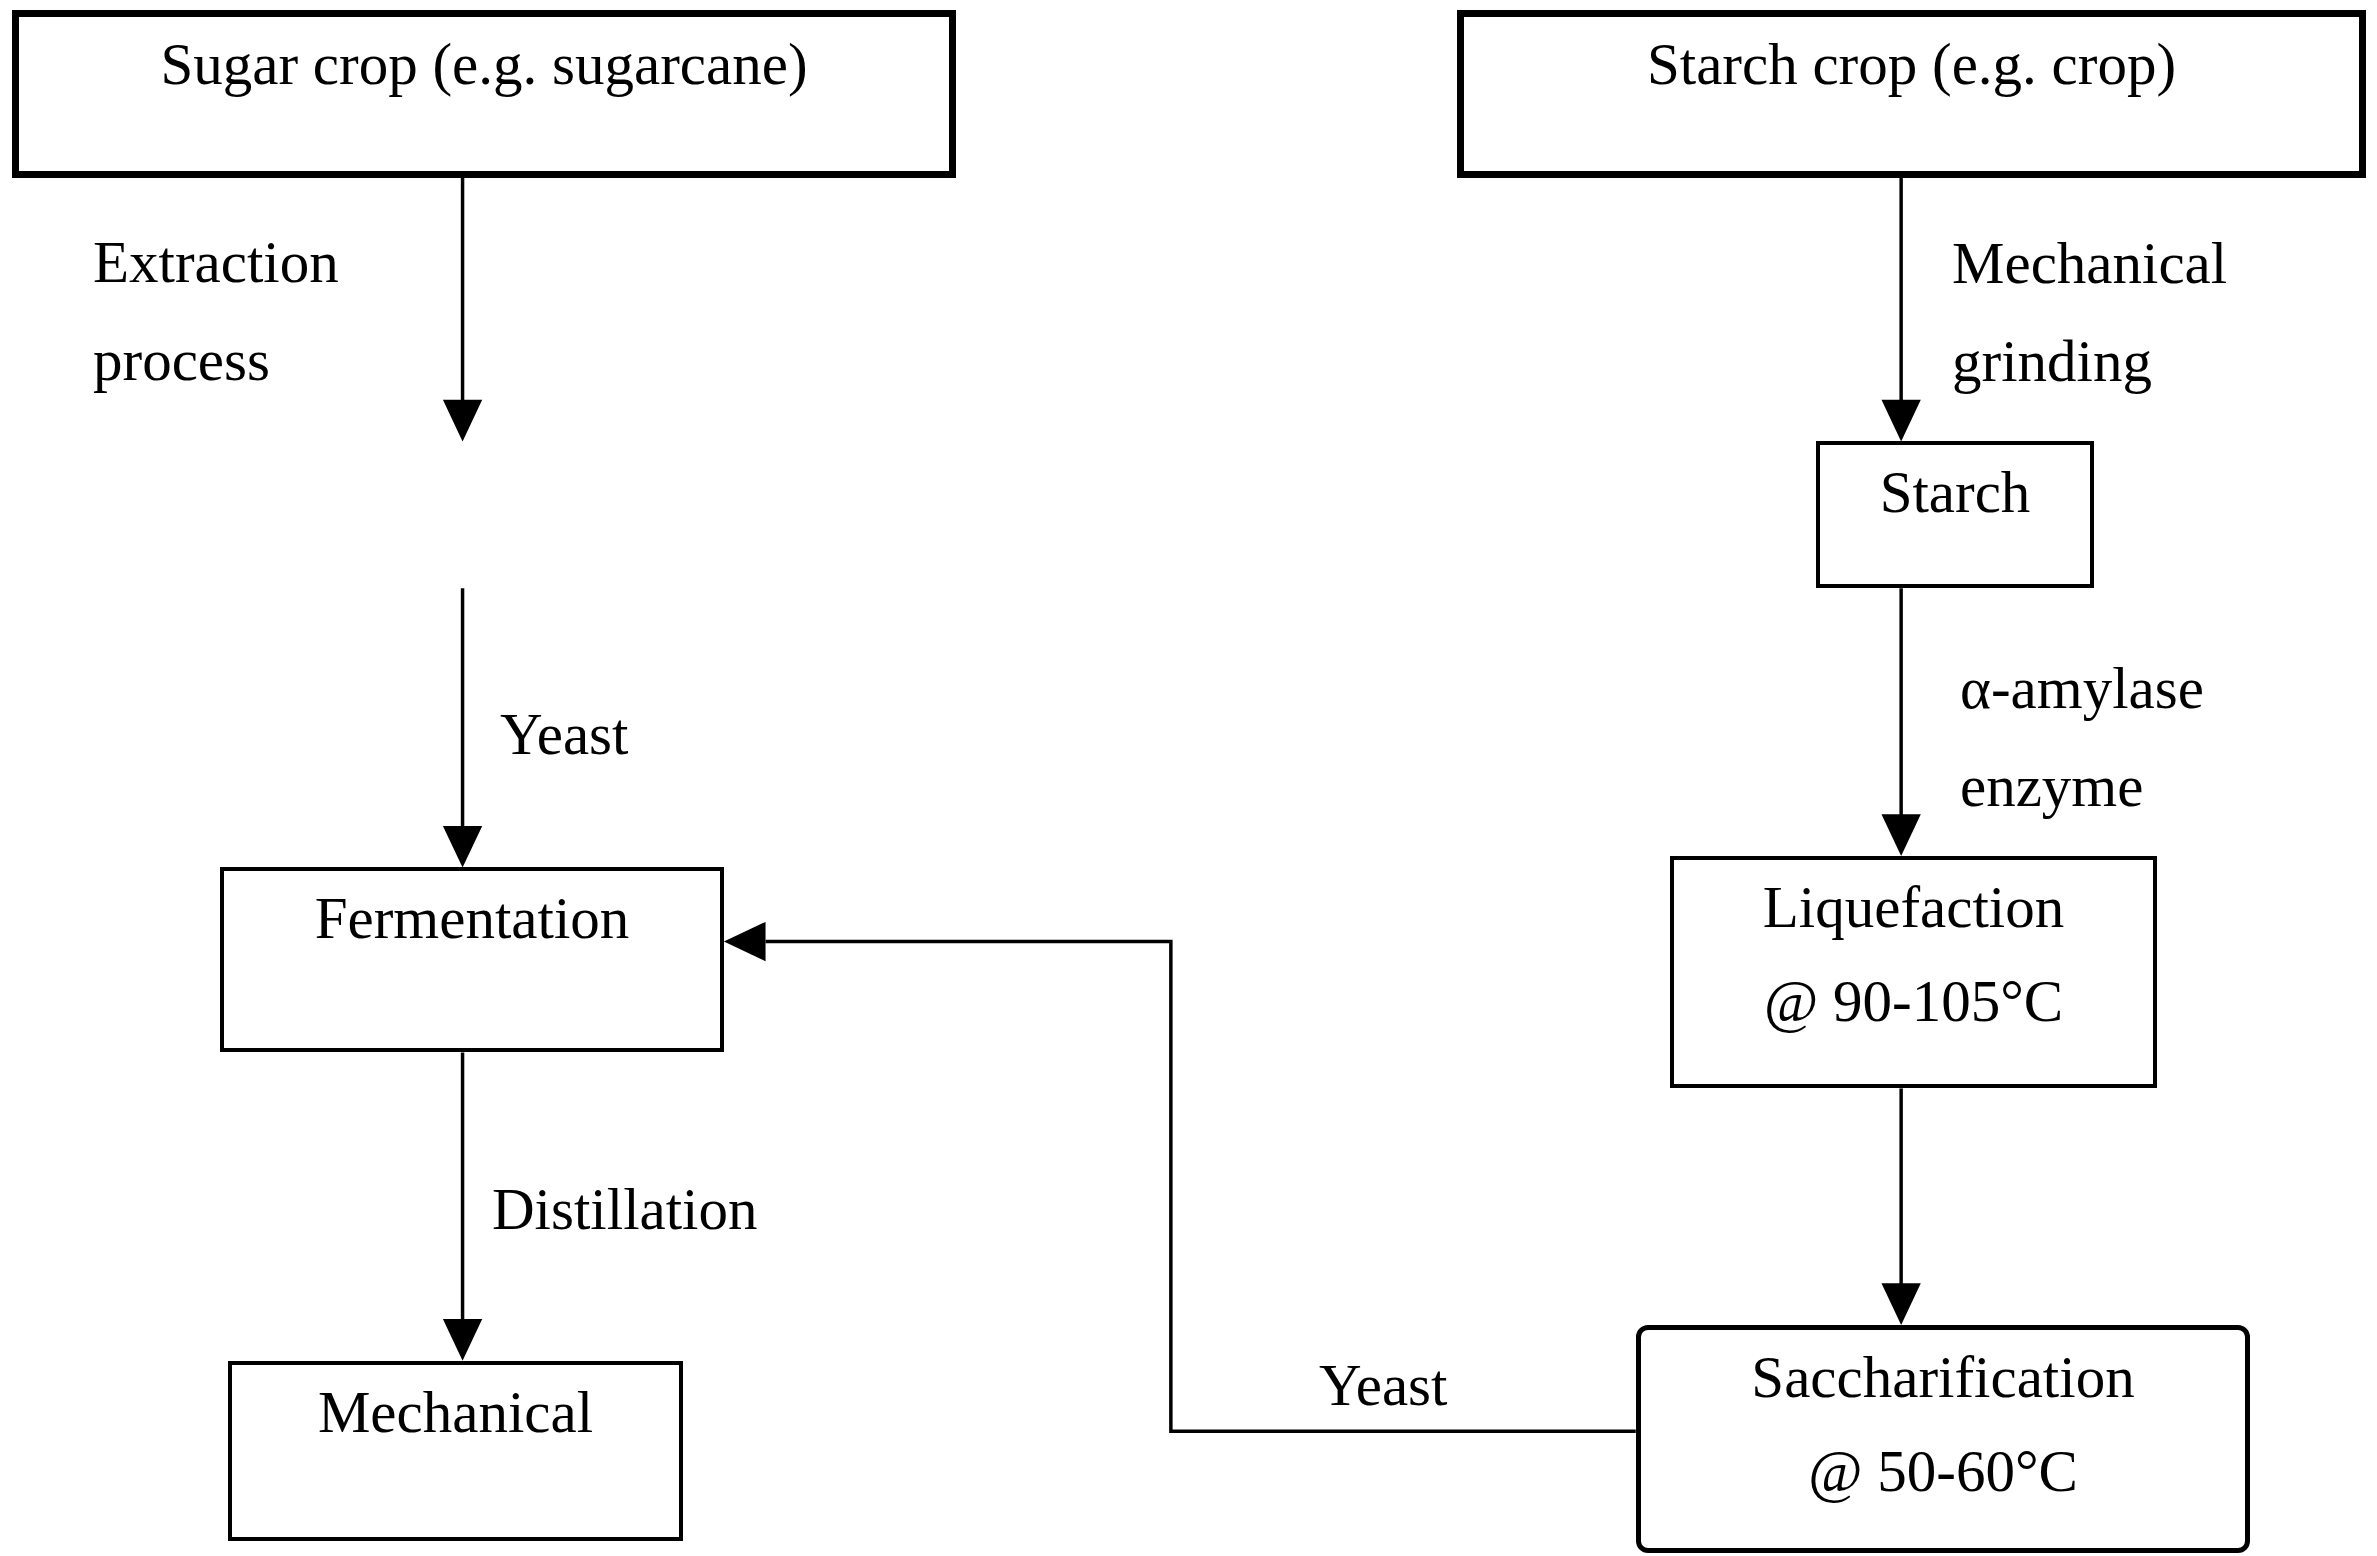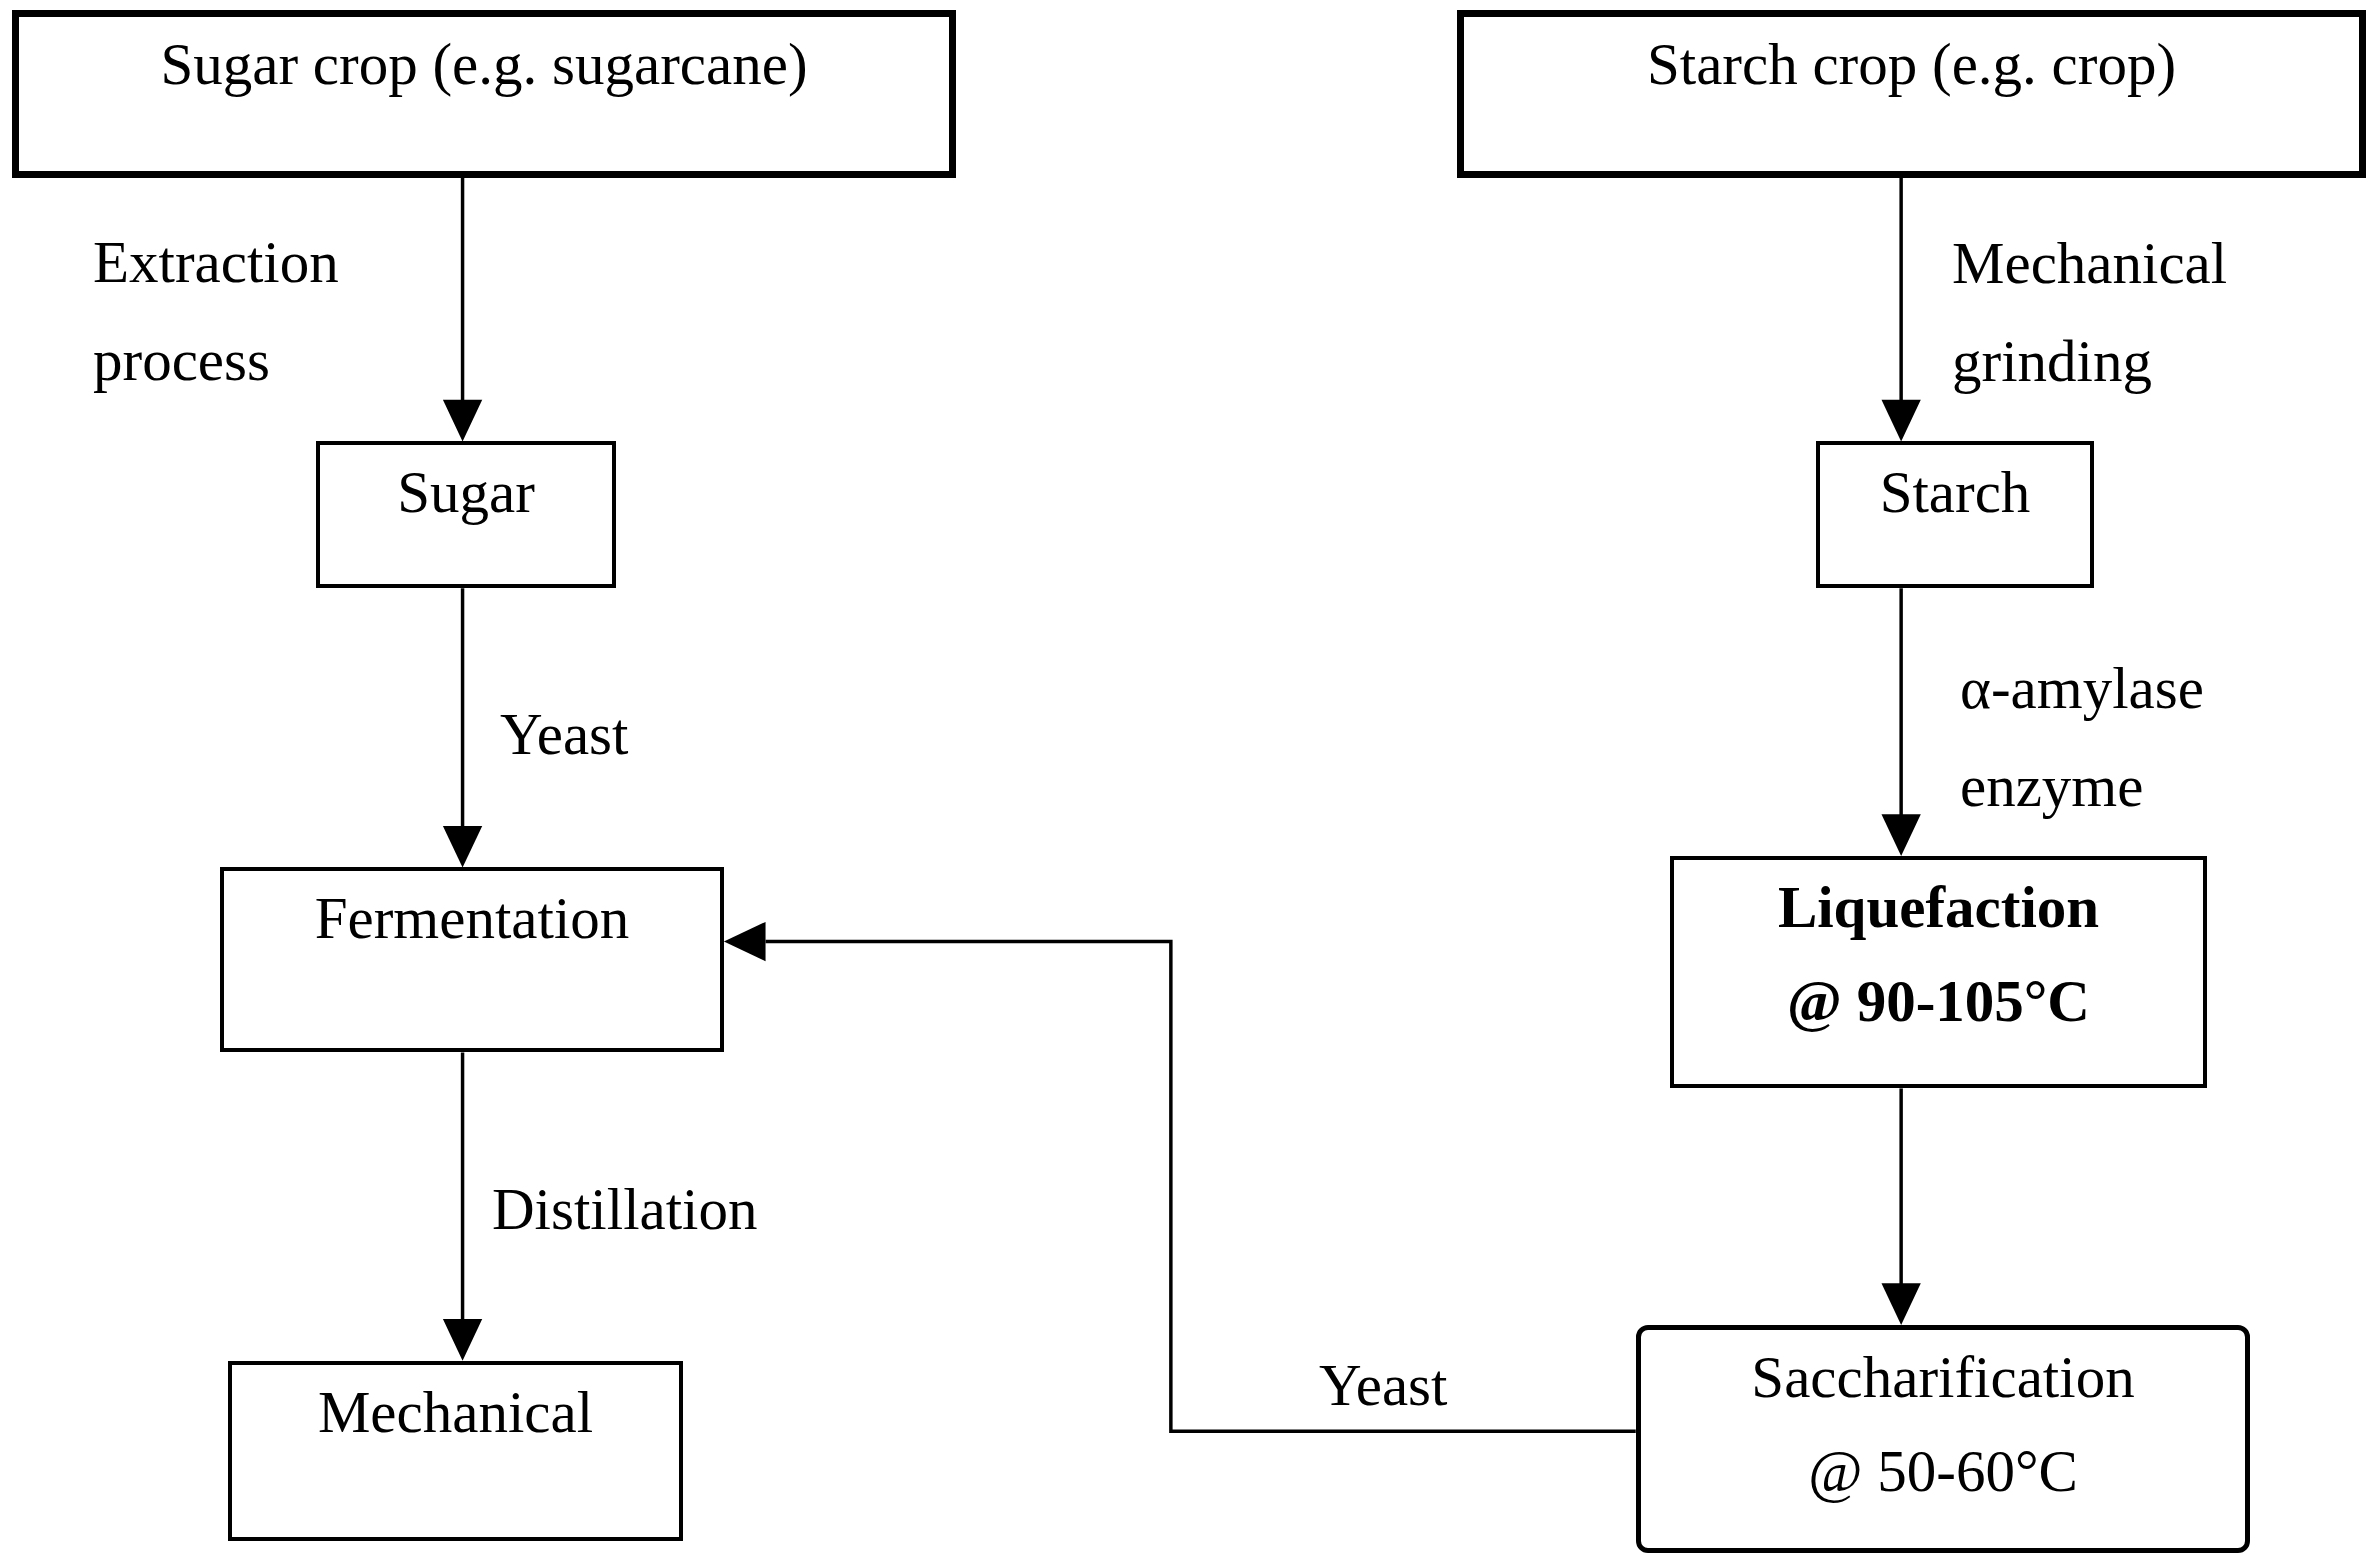--- a/index.html
+++ b/index.html
@@ -89,33 +89,30 @@
   </svg>
 
   <div class="box thick" style="left:12px; top:10.4px; width:944px; height:168px;">
     <div>Sugar crop (e.g. sugarcane)</div>
   </div>
 
   <div class="box thick" style="left:1457px; top:10.4px; width:909px; height:168px;">
     <div>Starch crop (e.g. crop)</div>
   </div>
 
-  <div class="box" style="left:316px; top:441px; width:300px; height:147px;">
-    <div>Sugar</div>
-  </div>
 
   <div class="box" style="left:1816px; top:441px; width:278px; height:147px;">
     <div>Starch</div>
   </div>
 
   <div class="box" style="left:220px; top:867px; width:504px; height:185px;">
     <div>Fermentation</div>
   </div>
 
-  <div class="box" style="left:1670px; top:856px; width:537px; height:232px;font-weight:bold;">
+  <div class="box" style="left:1670px; top:856px; width:487px; height:232px;">
     <div>Liquefaction</div>
     <div>@ 90-105°C</div>
   </div>
 
   <div class="box" style="left:228px; top:1361px; width:455px; height:180px;">
     <div>Mechanical</div>
   </div>
 
   <div class="box semithick" style="left:1636px; top:1325px; width:614px; height:228px;">
     <div>Saccharification</div>

